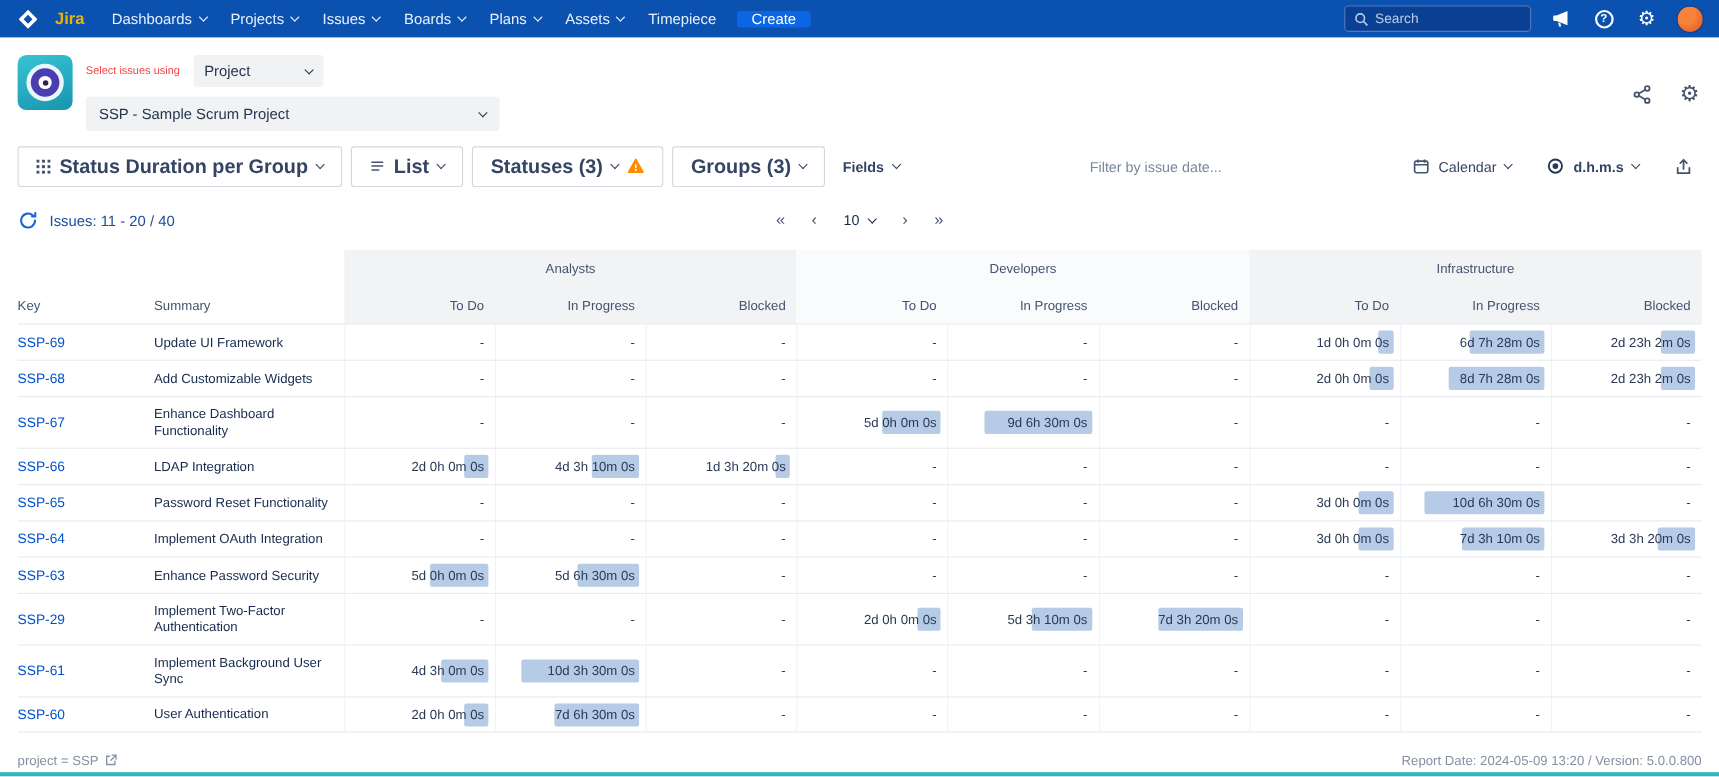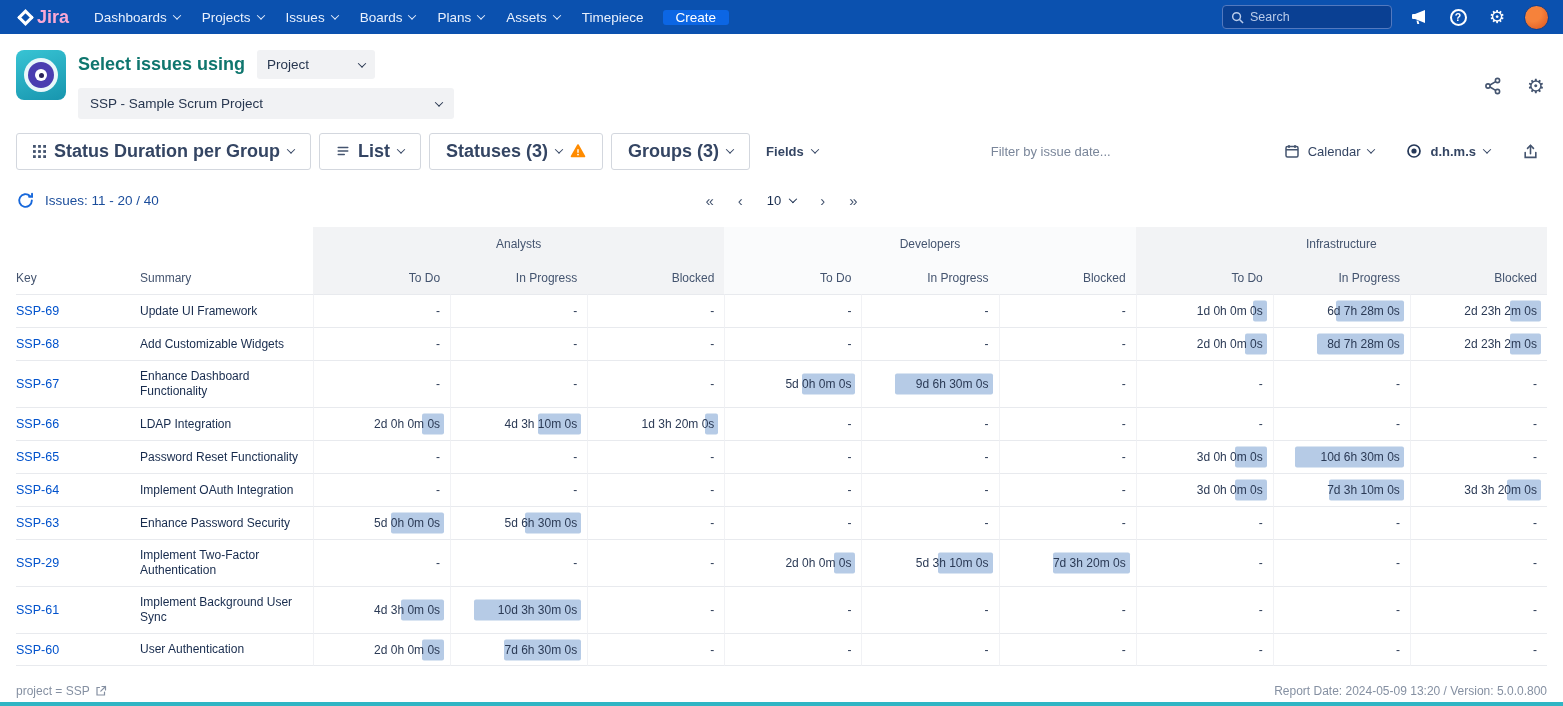--- a/index.html
+++ b/index.html
@@ -6,21 +6,21 @@
   html,body { width:1563px; height:706px; }
   body {
     font-family: "Liberation Sans", "DejaVu Sans", sans-serif;
     background:#fff; overflow:hidden; position:relative;
     color:#172B4D;
   }
   .page { width:1563px; height:706px; position:relative; overflow:hidden; }
 
   
   .navbar { height:34px; background:#0B51AF; display:flex; align-items:center; color:#E8F0FD; padding-left:10px; }
-  .brand { display:flex; align-items:center; gap:2px; padding:0 14px 0 6px; font-size:18px; font-weight:700; color:#f9a8d4; cursor:pointer; }
+  .brand { display:flex; align-items:center; gap:15px; padding:0 14px 0 6px; font-size:15px; font-weight:700; color:#eab308; cursor:pointer; }
   .menus { display:flex; align-items:center; height:100%; }
   .menu-item { display:flex; align-items:center; gap:7px; padding:0 11px; height:100%; font-size:13.5px; cursor:pointer; }
   .create-btn { margin-left:8px; background:#0C66E4; color:#fff; border:none; border-radius:3px; font-size:13.5px; padding:0 13px; cursor:pointer; font-family:inherit; }
   .nav-right { margin-left:auto; display:flex; align-items:center; gap:15px; padding-right:14px; }
   .search { display:flex; align-items:center; gap:6px; width:170px; height:24px; background:#0A4093; border:1px solid #5379BF; border-radius:4px; padding:0 8px; }
   .search input { background:transparent; border:none; outline:none; color:#E8F0FD; font-size:12.5px; width:120px; font-family:inherit; }
   .search input::placeholder { color:#B9CBEA; }
   .nav-icon { display:flex; align-items:center; justify-content:center; width:24px; height:24px; cursor:pointer; }
   .help-circle { width:17px; height:17px; border:2px solid #fff; border-radius:50%; display:flex; align-items:center; justify-content:center; font-size:10.5px; font-weight:700; color:#fff; }
   .gear-glyph { font-size:18px; color:#fff; line-height:1; }
@@ -31,21 +31,21 @@
 
   
   .app-header { position:relative; display:flex; gap:12px; padding:16px 16px 8px 16px; }
   .app-icon { width:50px; height:50px; border-radius:8px; background:linear-gradient(160deg,#38C4D4,#1795AE); display:flex; align-items:center; justify-content:center; flex:none; cursor:pointer; }
   .app-icon .c1 { width:34px; height:34px; border-radius:50%; background:#E9F7FA; display:flex; align-items:center; justify-content:center; }
   .app-icon .c2 { width:26px; height:26px; border-radius:50%; background:#4A3DB0; display:flex; align-items:center; justify-content:center; }
   .app-icon .c3 { width:12px; height:12px; border-radius:50%; background:#fff; display:flex; align-items:center; justify-content:center; }
   .app-icon .c4 { width:5px; height:5px; border-radius:50%; background:#2A2258; }
   .selectors { display:flex; flex-direction:column; gap:9px; }
   .row1 { display:flex; align-items:center; gap:12px; }
-  .sel-label { font-size:18px; color:#0f766e;font-weight:bold; }
+  .sel-label { font-size:10px; color:#ef4444; }
   .dd { background:#F1F2F4; border:none; border-radius:3px; display:flex; align-items:center; justify-content:space-between; font-size:13.5px; color:#27364f; cursor:pointer; font-family:inherit; }
   .dd.small { width:118px; padding:7px 10px; }
   .dd.project { width:376px; padding:8px 12px; }
   .header-actions { position:absolute; right:18px; top:42px; display:flex; align-items:center; gap:24px; color:#44546F; }
   .header-actions .hicon { cursor:pointer; display:flex; align-items:center; }
   .gear-dark { font-size:20px; color:#44546F; line-height:1; }
 
   
   .toolbar { display:flex; align-items:center; gap:8px; padding:6px 16px 0 16px; height:42px; }
   .tb-btn { display:flex; align-items:center; gap:8px; background:#fff; border:1px solid #D3D7DE; border-radius:3px; padding:7px 16px; font-size:18px; font-weight:700; color:#344563; cursor:pointer; font-family:inherit; }

